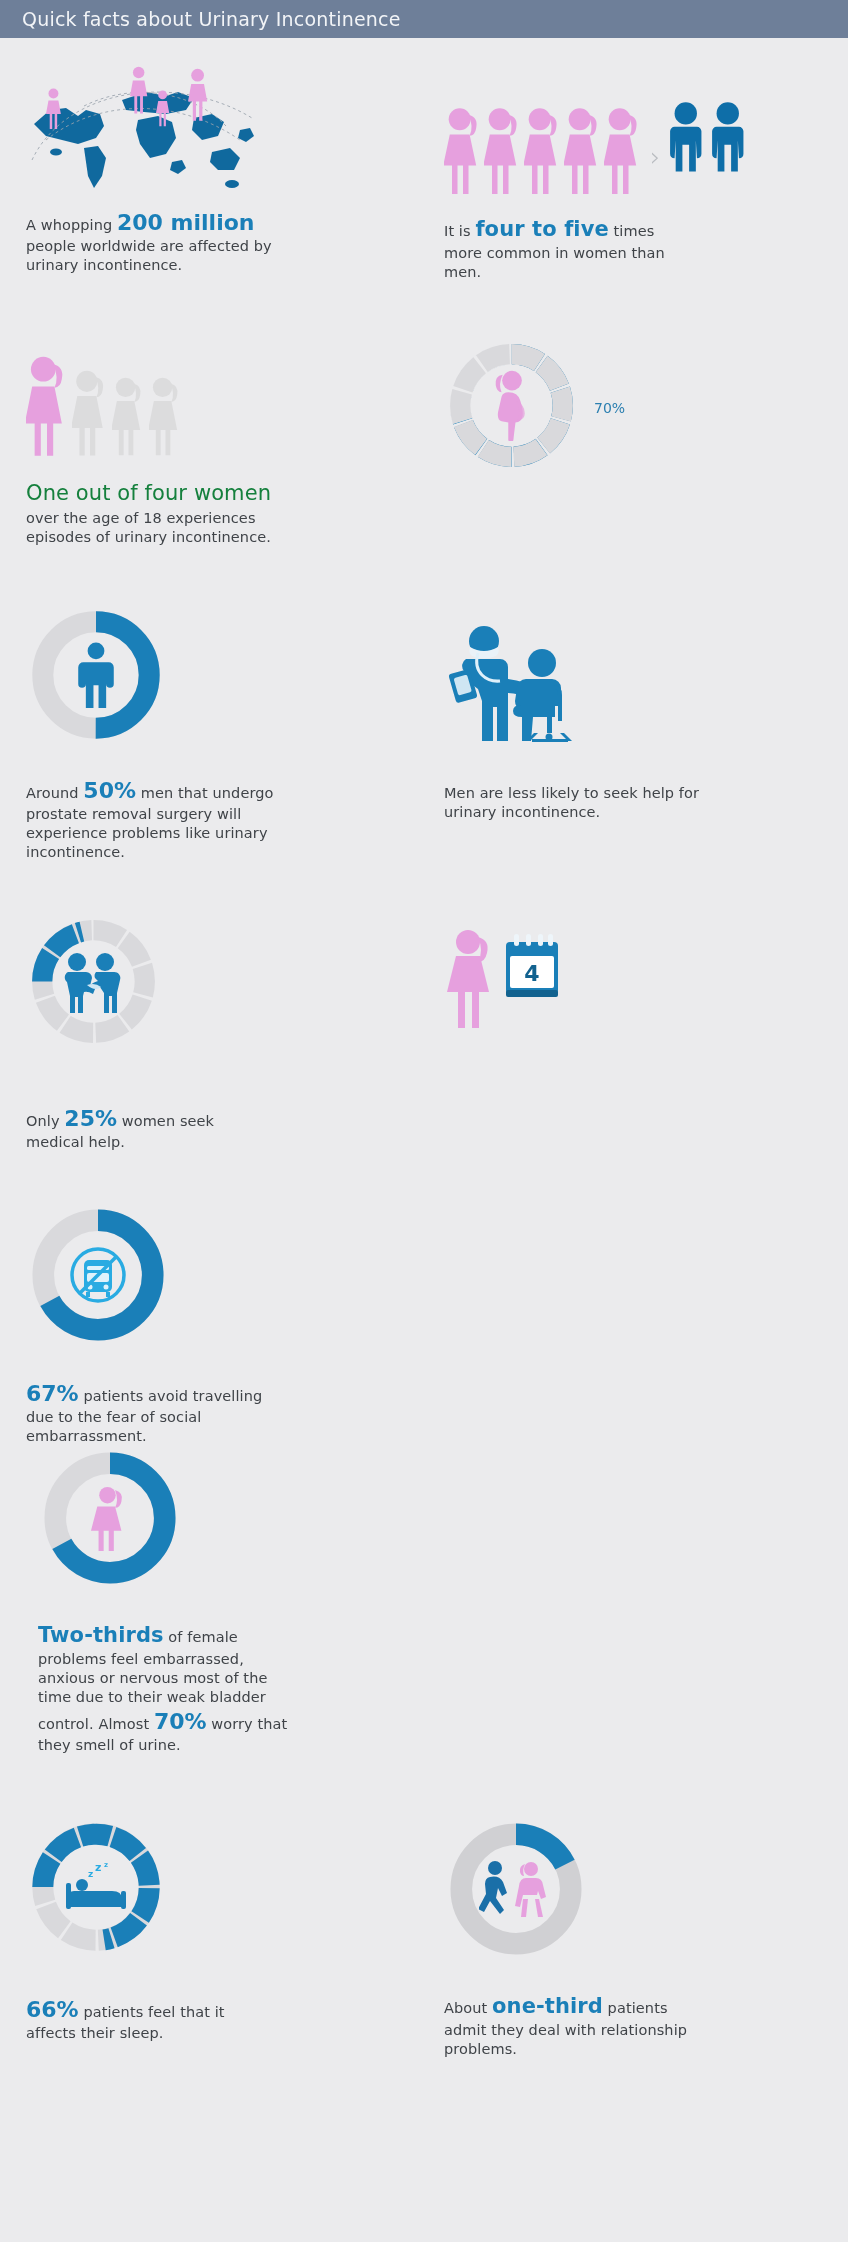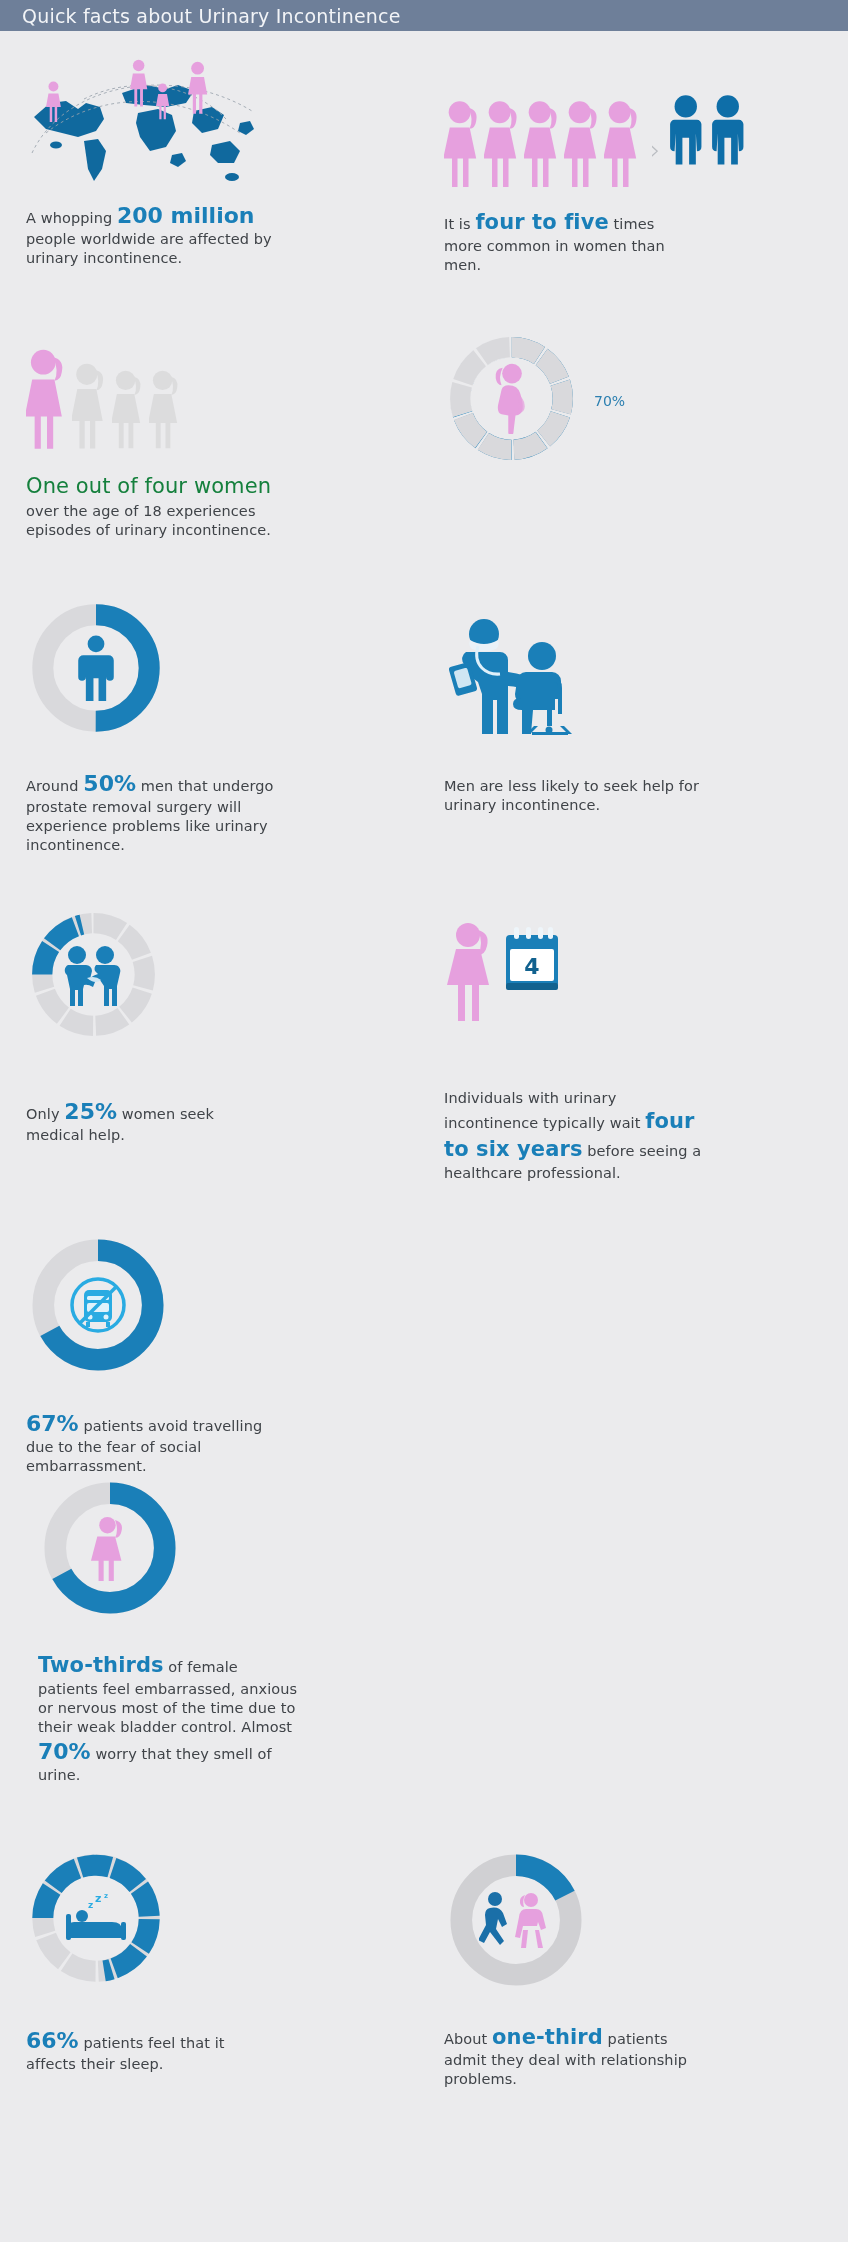--- a/index.html
+++ b/index.html
@@ -6,21 +6,21 @@
   body{
     width:848px;
     background:#ebebed;
     font-family:"DejaVu Sans", sans-serif;
     -webkit-font-smoothing:antialiased;
   }
   .page{position:relative;width:848px;height:2242px;background:#ebebed;overflow:hidden;}
 
   
   .header{
-    height:31px;
+    height:38px;
     background:#6e7f99;
     display:flex;align-items:center;
     padding-left:22px;
     box-sizing:border-box;
   }
   .header-title{
     color:#f2f4f7;
     font-size:19px;
     letter-spacing:.2px;
     font-weight:400;
@@ -357,23 +357,20 @@
               <g fill="#eef5fa">
                 <rect x="70" y="10" width="5" height="12" rx="2.5"></rect>
                 <rect x="82" y="10" width="5" height="12" rx="2.5"></rect>
                 <rect x="94" y="10" width="5" height="12" rx="2.5"></rect>
                 <rect x="104" y="10" width="5" height="12" rx="2.5"></rect>
               </g>
               <text x="88" y="57" text-anchor="middle" font-family="DejaVu Sans, sans-serif" font-size="22" font-weight="700" fill="#12628f">4</text>
             </g>
           </svg>
         </div>
-        <div class="caption" style="margin-top:32px;max-width:262px;">
-          <span>Individuals with urinary incontinence typically wait </span><span class="big-lite">four to six years</span><span> before seeing a healthcare professional.</span>
-        </div>
       </div>
     </div>
 
     <div class="row" style="margin-top:50px;flex-direction:column;">
 
       <div class="cell left">
         <div class="art" style="height:150px;align-items:flex-start;">
           <div class="donut" style="width:144px;height:144px;">
             <svg width="144" height="144" viewBox="0 0 100 100">
               <circle cx="50" cy="50" r="38" fill="none" stroke="#d9d9dc" stroke-width="15"></circle>
@@ -413,21 +410,21 @@
                 <g fill="#e6a0de">
                   <circle cx="15" cy="8" r="6.5"></circle>
                   <path d="M21 4 q7 2 5 9 q-1 5 -5 5 q3 -6 0 -14 z"></path>
                   <path d="M7 17 h14 l5 19 h-6 v16 h-4 v-16 h-4 v16 h-4 v-16 h-6 z"></path>
                 </g>
               </svg>
             </div>
           </div>
         </div>
         <div class="caption" style="margin-top:26px;max-width:262px;">
-          <span class="big-lite">Two-thirds</span><span> of female patients feel embarrassed, anxious or nervous most of the time due to their weak bladder control. Almost </span><span class="big">70%</span><span> worry that they smell of urine.</span>
+          <span class="big-lite">Two-thirds</span><span> of female problems feel embarrassed, anxious or nervous most of the time due to their weak bladder control. Almost </span><span class="big">70%</span><span> worry that they smell of urine.</span>
         </div>
       </div>
     </div>
 
     <div class="row" style="margin-top:62px;">
 
       <div class="cell left">
         <div class="art" style="height:150px;align-items:flex-start;">
           <div class="donut" style="width:140px;height:140px;">
             <svg width="140" height="140" viewBox="0 0 100 100">

